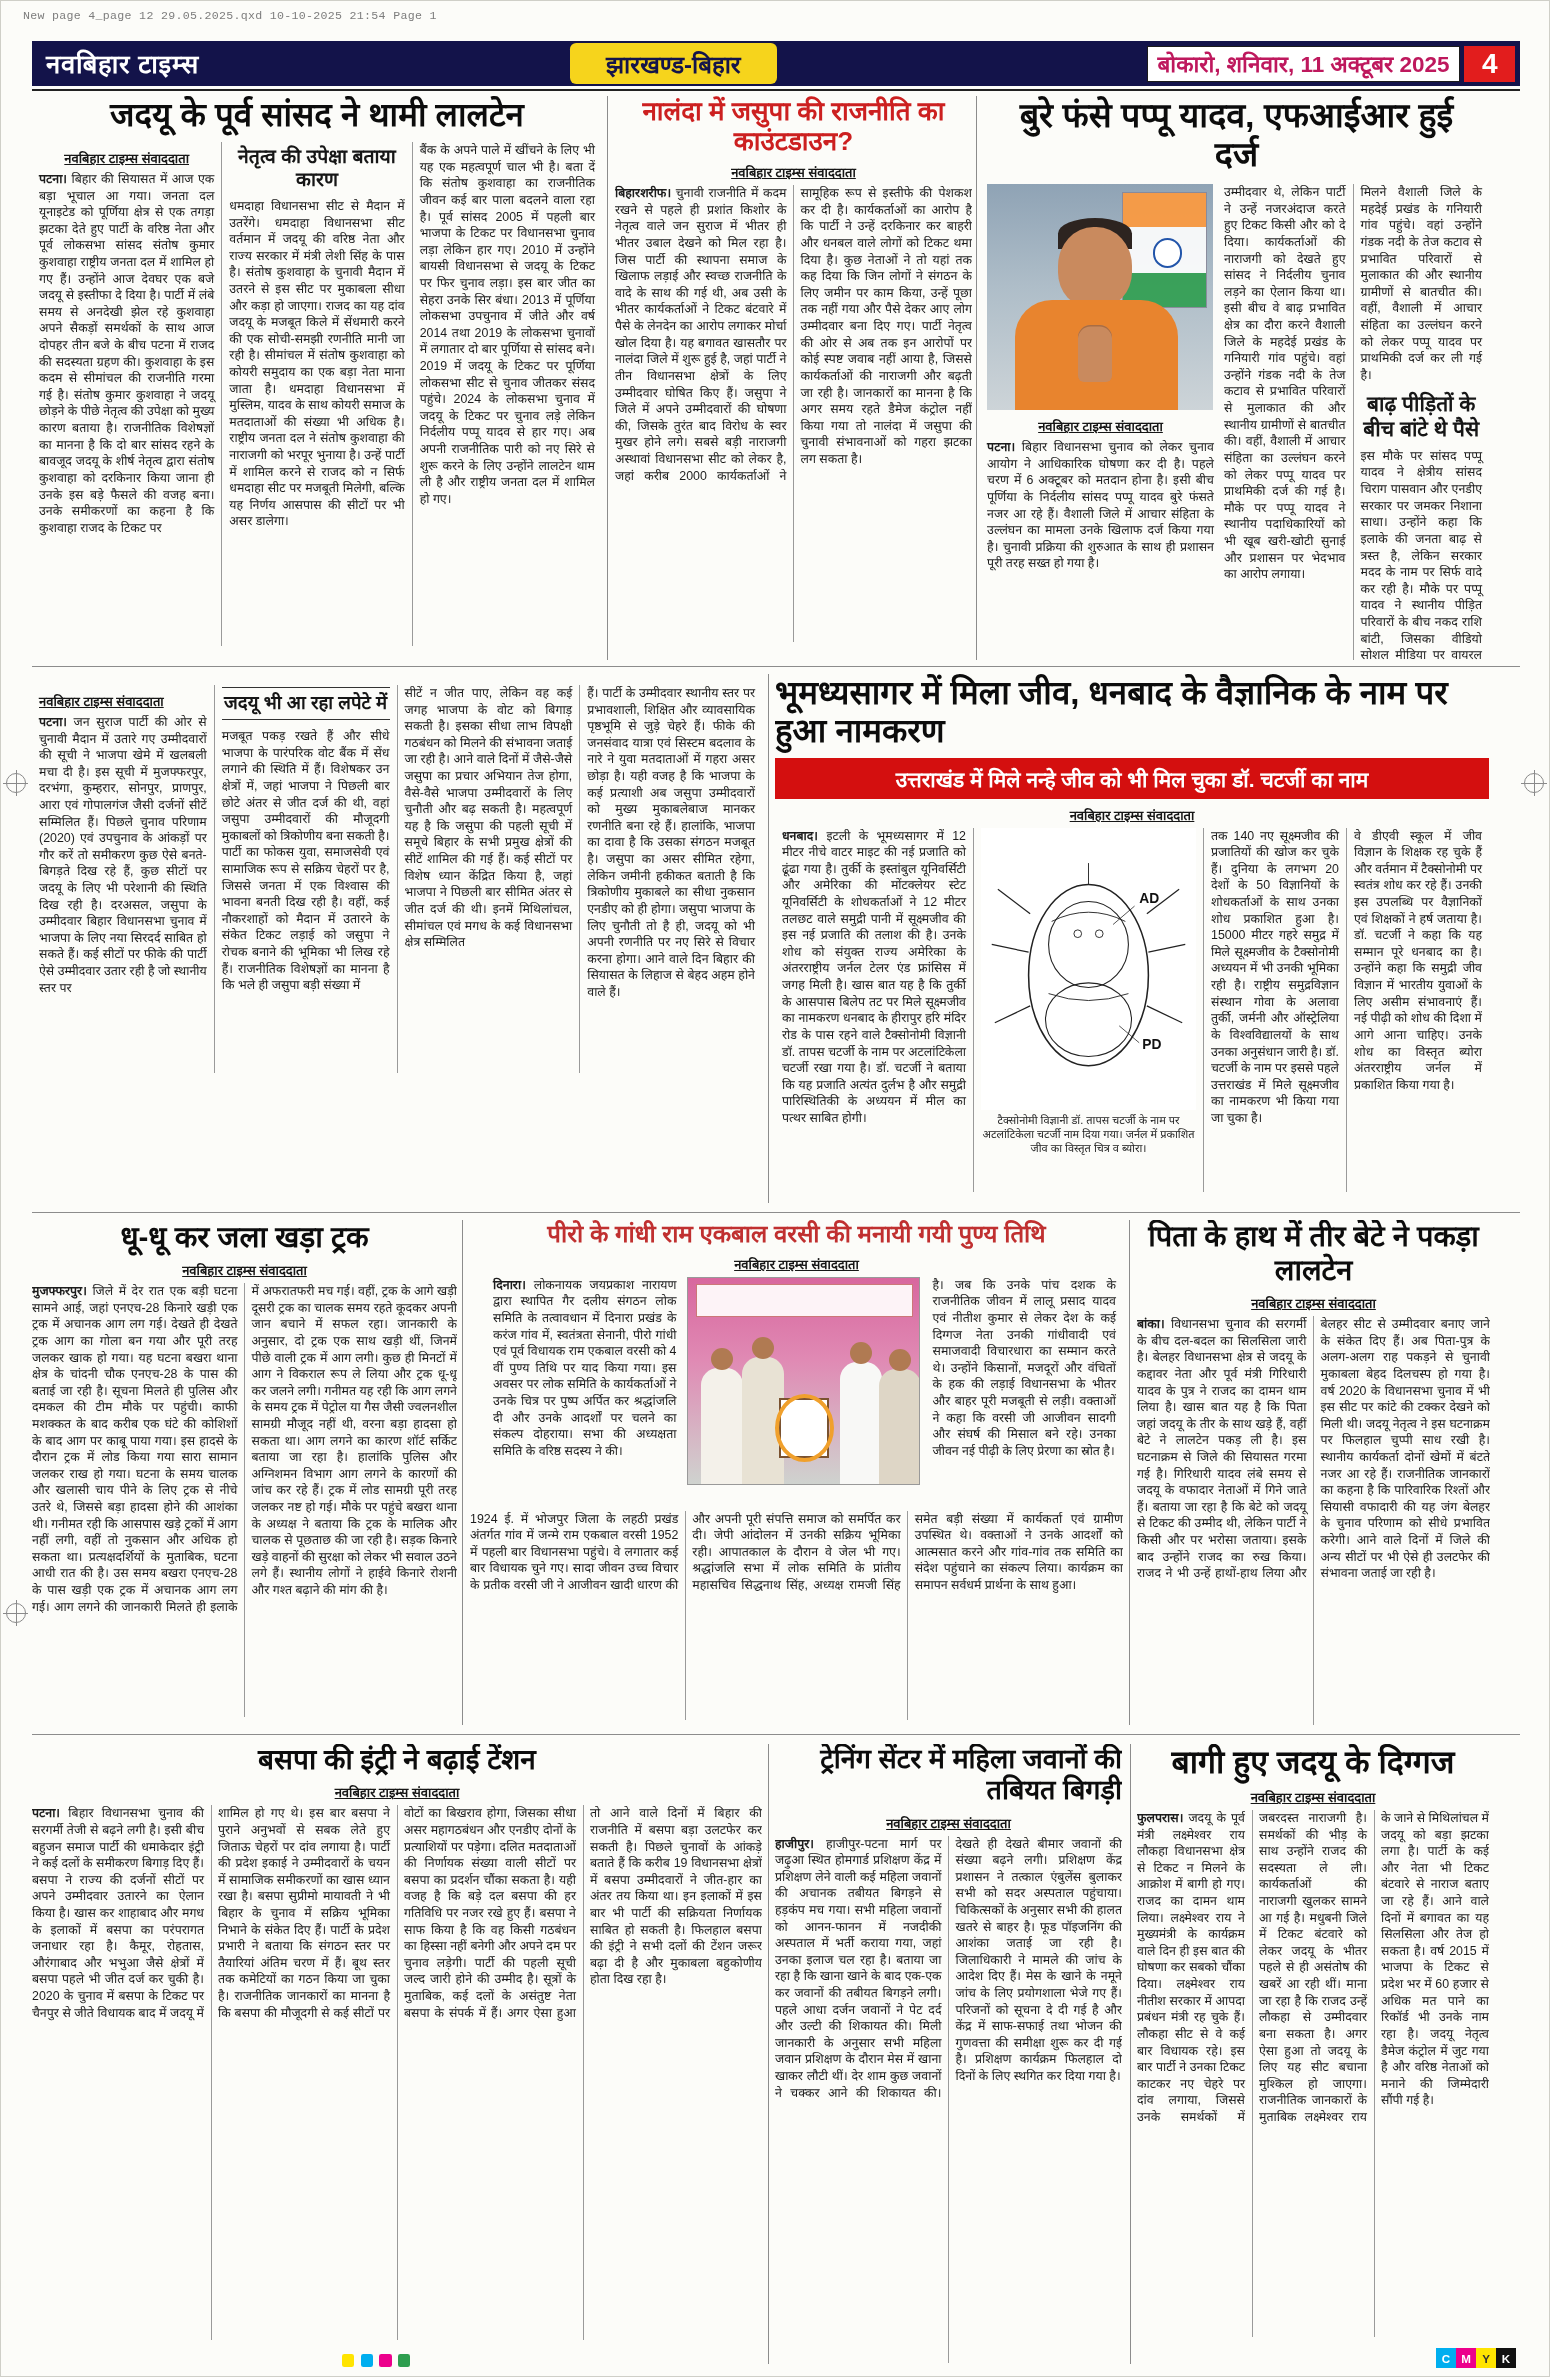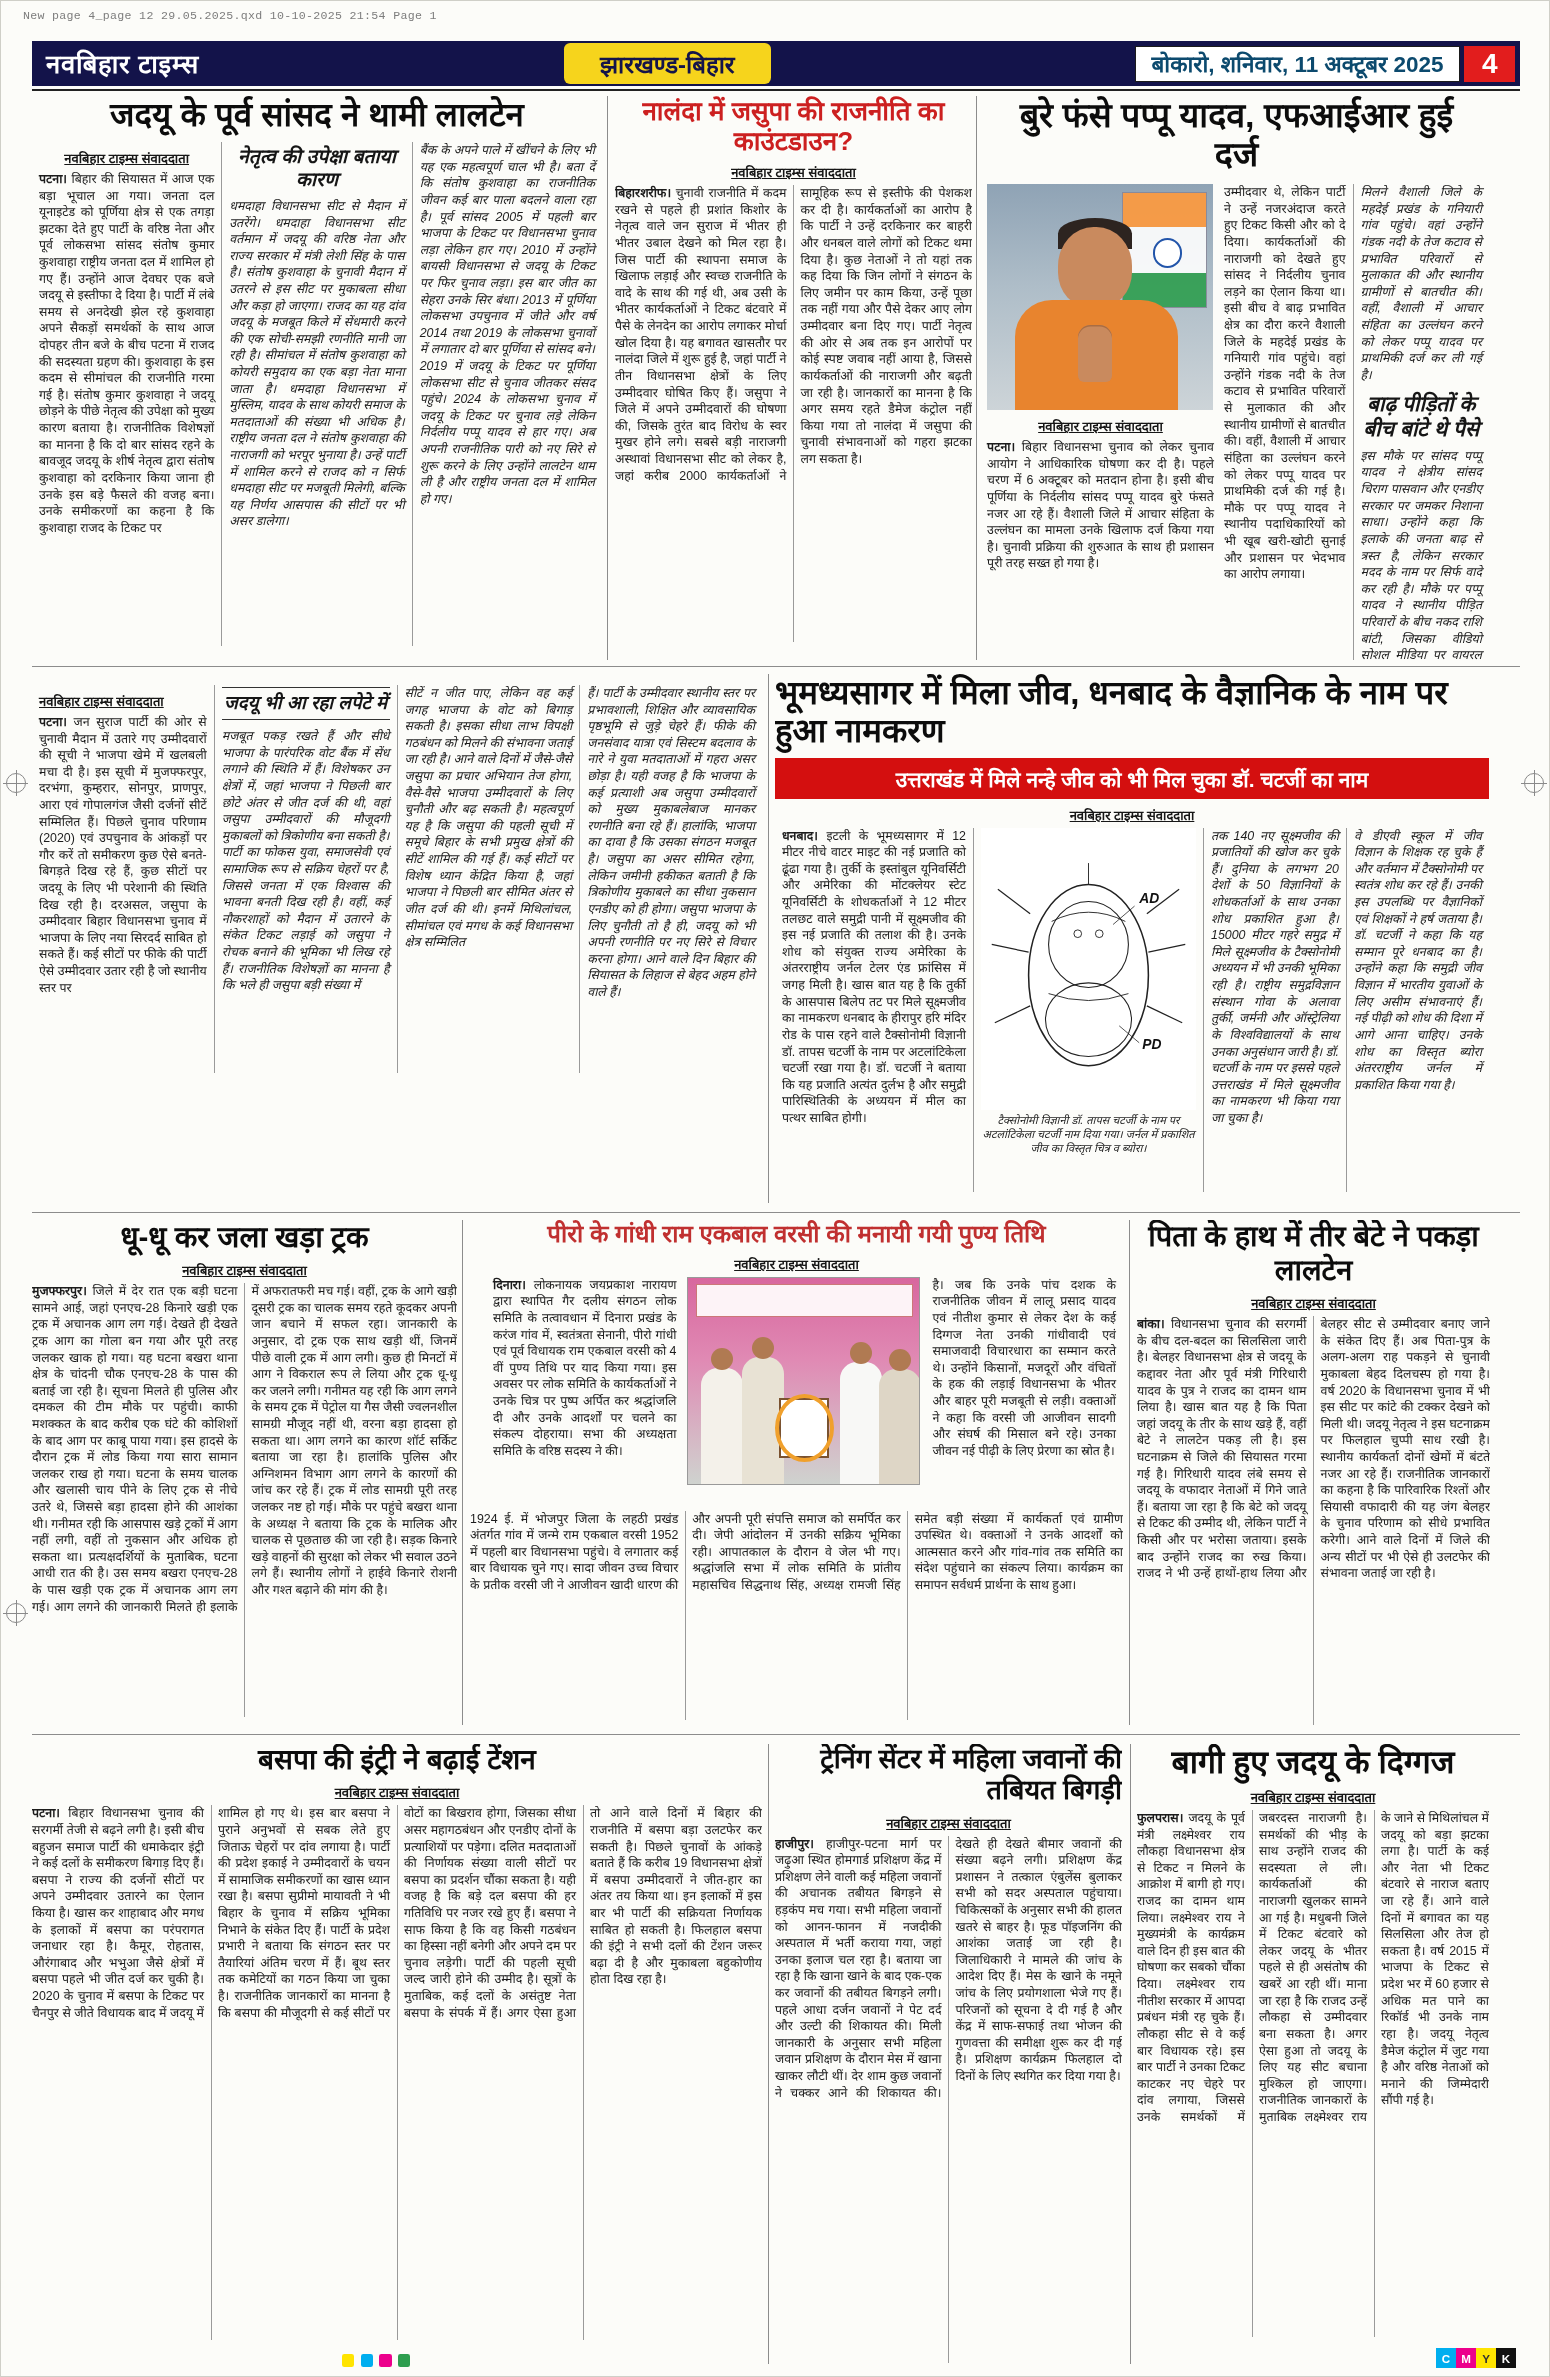--- a/index.html
+++ b/index.html
@@ -7,33 +7,33 @@
   body { font-family:"Liberation Sans","DejaVu Sans",sans-serif; color:#161616; }
   .sheet { position:relative; width:1550px; height:2377px; background:#fcfcf9; margin:0 auto; overflow:hidden; border:0.8px solid #cfcfc8; }
 
   .printline { position:absolute; left:22px; top:7.8px; font-family:"Liberation Mono","DejaVu Sans Mono",monospace; font-size:11.6px; color:#7d7d7d; letter-spacing:0.3px; }
 
   
   .masthead { position:absolute; left:31px; top:40px; width:1488px; height:45px; background:#13134a; display:flex; align-items:center; justify-content:space-between; padding:0 4.7px 0 14px; }
   .paper-name { color:#ffffff; font-size:25.6px; font-weight:bold; letter-spacing:0.8px; }
   .edition-badge { background:#f6d41c; color:#14144a; font-weight:bold; font-size:24px; padding:3.9px 36px; border-radius:6.2px; }
   .mast-right { display:flex; align-items:stretch; height:36px; }
-  .date-box { background:#ffffff; border:1.6px solid #1b1b1b; color:#0c4a6e; font-weight:bold; font-size:22.5px; display:flex; align-items:center; padding:0 15px; }
+  .date-box { background:#ffffff; border:1.6px solid #1b1b1b; color:#be185d; font-weight:bold; font-size:22.5px; display:flex; align-items:center; padding:0 9px; }
   .page-num { background:#e21d1d; color:#fff; font-weight:bold; font-size:28px; width:51px; display:flex; align-items:center; justify-content:center; margin-left:4.7px; }
   .mast-rule { position:absolute; left:31px; top:88px; width:1488px; height:1.6px; background:#222; }
 
   
   .article { position:absolute; overflow:hidden; }
   .hl { font-weight:bold; color:#0c0c0c; line-height:1.16; text-align:center; }
   .byline { font-weight:bold; text-decoration:underline; text-align:center; font-size:13px; margin:7px 0 3.9px; }
   .body { font-size:12.4px; line-height:1.34; text-align:justify; color:#1c1c1c; }
   .dl { font-weight:bold; }
   .cols { display:flex; }
   .col { flex:1; padding:0 7px; }
-  .col + .col { border-left:0.8px solid #9a9a9a;font-style:italic; }
+  .col + .col { border-left:0.8px solid #9a9a9a; }
   .subhead { font-weight:bold; font-size:19.4px; line-height:1.2; text-align:center; margin:3.1px 0 6.2px; }
   .boxed-subhead { font-weight:bold; font-size:18.6px; line-height:1.2; text-align:center; border-top:1.6px solid #333; border-bottom:1.6px solid #333; padding:4.7px 1.6px; margin:1.6px 0 7.8px; }
   .cc2 { column-count:2; column-gap:14px; column-rule:0.8px solid #9a9a9a; }
   .cc3 { column-count:3; column-gap:14px; column-rule:0.8px solid #9a9a9a; }
   .cc4 { column-count:4; column-gap:14px; column-rule:0.8px solid #9a9a9a; }
 
   .divider-v { position:absolute; width:0.8px; background:#8c8c8c; }
   .divider-h { position:absolute; left:31px; width:1488px; height:0.8px; background:#8c8c8c; }
 
   

